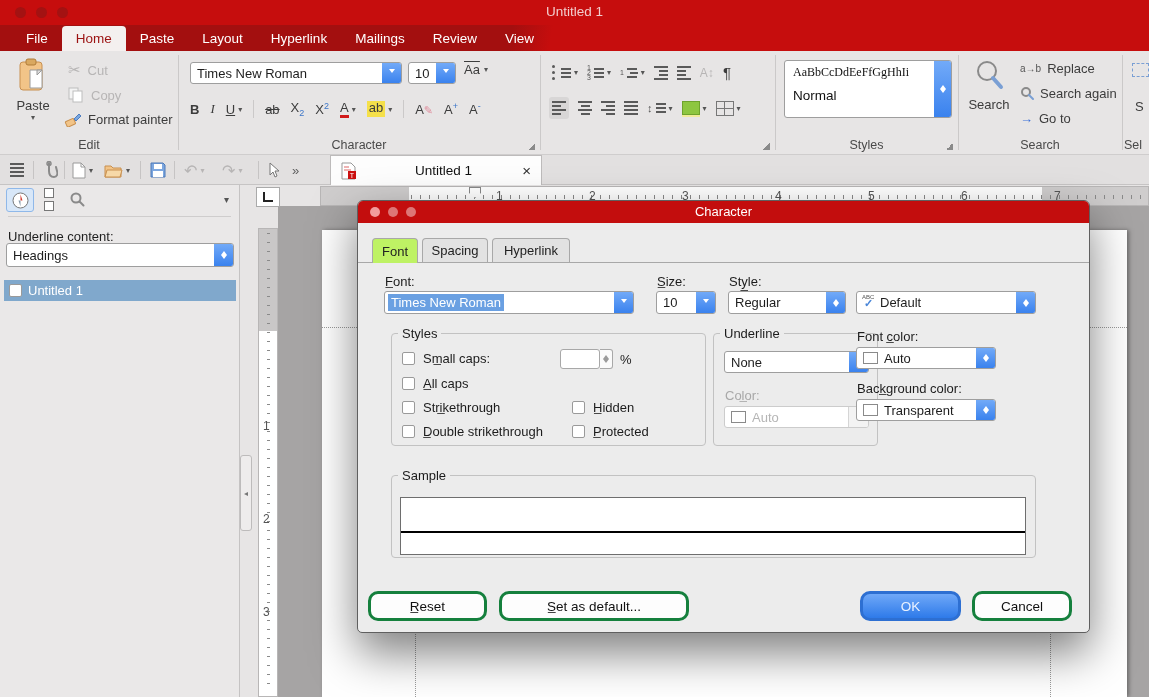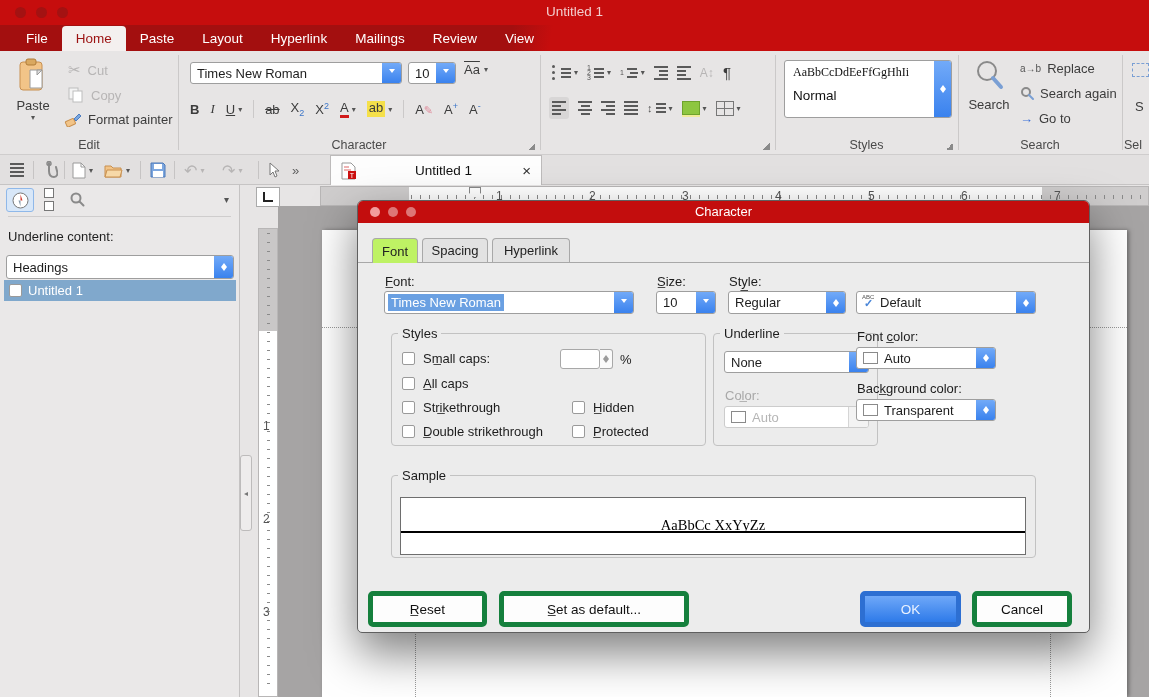--- a/index.html
+++ b/index.html
@@ -49,21 +49,21 @@
   .t2sep{position:absolute;top:6px;width:1px;height:18px;background:#c6c4c4;}
   .doctab{position:absolute;left:330px;top:0px;width:212px;height:30px;background:#fdfdfd;
           border:1px solid #bdbbbb;border-bottom:none;box-sizing:border-box;
           display:flex;align-items:center;font-size:13.5px;color:#111;}
   
   .sidebar{left:0;top:185px;width:240px;height:512px;background:#eae8e8;border-right:1px solid #c5c3c3;box-sizing:border-box;}
   .sb-iconbtn{position:absolute;width:26px;height:22px;border-radius:3px;display:flex;align-items:center;justify-content:center;}
   .sb-iconbtn.sel{background:#d8e7f8;border:1px solid #8fb8e9;}
   .sb-div{position:absolute;left:8px;right:8px;top:31px;height:1px;background:#cfcdcd;}
   .sb-label{position:absolute;left:8px;top:44px;font-size:13px;color:#1e1e1e;}
-  .sb-combo{left:6px;top:70px;width:228px;height:24px;}
+  .sb-combo{left:6px;top:58px;width:228px;height:24px;}
   .sb-item{position:absolute;left:4px;top:95px;width:232px;height:21px;background:#80a8cc;
            display:flex;align-items:center;color:#fff;font-size:13px;}
   .cbx{display:inline-block;width:13px;height:13px;background:#fff;border:1px solid #9a9a9a;border-radius:2px;box-sizing:border-box;}
   .collapser{left:240px;top:455px;width:12px;height:76px;background:#eeecec;border:1px solid #bdbbbb;
              border-radius:3px;display:flex;align-items:center;justify-content:center;font-size:8px;color:#777;box-sizing:border-box;}
   
   .cornerL{left:256px;top:187px;width:24px;height:20px;background:#fff;border:1px solid #aaa;box-sizing:border-box;
            display:flex;align-items:center;justify-content:center;}
   .lglyph{width:8px;height:8px;border-left:2px solid #222;border-bottom:2px solid #222;}
   .hruler{left:320px;top:186px;width:829px;height:20px;
@@ -103,21 +103,21 @@
   .combo.disabled{border-color:#cccccc;color:#b5b5b5;}
   .combo.disabled .cbtn{background:#f3f3f3;border-left:1px solid #d5d5d5;}
   .spinfield{display:flex;align-items:center;}
   .spinfield .box{width:40px;height:20px;background:#fff;border:1px solid #a8a8a8;border-radius:3px;box-sizing:border-box;}
   .spinfield .sp{width:13px;height:20px;border:1px solid #a8a8a8;border-left:none;border-radius:0 3px 3px 0;
                  display:flex;flex-direction:column;align-items:center;justify-content:center;gap:2px;background:#fafafa;box-sizing:border-box;}
   .sample-box{position:absolute;left:8px;top:14px;right:9px;height:56px;background:#fff;border:1px solid #6e6e6e;}
   .sample-line{position:absolute;left:0;right:0;top:33px;height:2px;background:#000;}
   .sample-text{position:absolute;left:0;right:0;top:19px;text-align:center;
                font-family:"Liberation Serif","DejaVu Serif",serif;font-size:14.5px;color:#000;background:transparent;}
-  .pbtn{position:absolute;height:36px;background:#fdfdfd;border:5px solid #15803d;border-radius:5px;
+  .pbtn{position:absolute;height:30px;background:#fdfdfd;border:3px solid #15803d;border-radius:10px;
         font-size:13.5px;color:#101010;display:flex;align-items:center;justify-content:center;box-sizing:border-box;}
   .pbtn.primary{background:linear-gradient(#6fa8f8,#2e7ae9);border-color:#2d6fd2;color:#eaf2ff;}
   
   .serifprev{font-family:"Liberation Serif","DejaVu Serif",serif;}
   .searchglass{stroke:#8a8a8a;fill:none;stroke-width:2;}
 </style>
 </head>
 <body>
 
 <div id="app">
@@ -616,21 +616,20 @@
       <span class="cbtn">
           <span class="tu"></span>
           <span class="td"></span>
         </span>
     </div>
 
     <fieldset class="grp" style="left:33px;top:267px;width:645px;height:90px">
       <legend>Sample</legend>
       <div class="sample-box">
         <div class="sample-line"></div>
-        <div class="sample-text">AaBbCc XxYyZz</div>
       </div>
     </fieldset>
 
     <div class="pbtn" style="left:10px;top:390px;width:119px">R̲eset</div>
     <div class="pbtn" style="left:141px;top:390px;width:190px">S̲et as default...</div>
     <div class="pbtn primary" style="left:502px;top:390px;width:101px">OK</div>
     <div class="pbtn" style="left:614px;top:390px;width:100px">Cancel</div>
   </div>
 
 </div>

